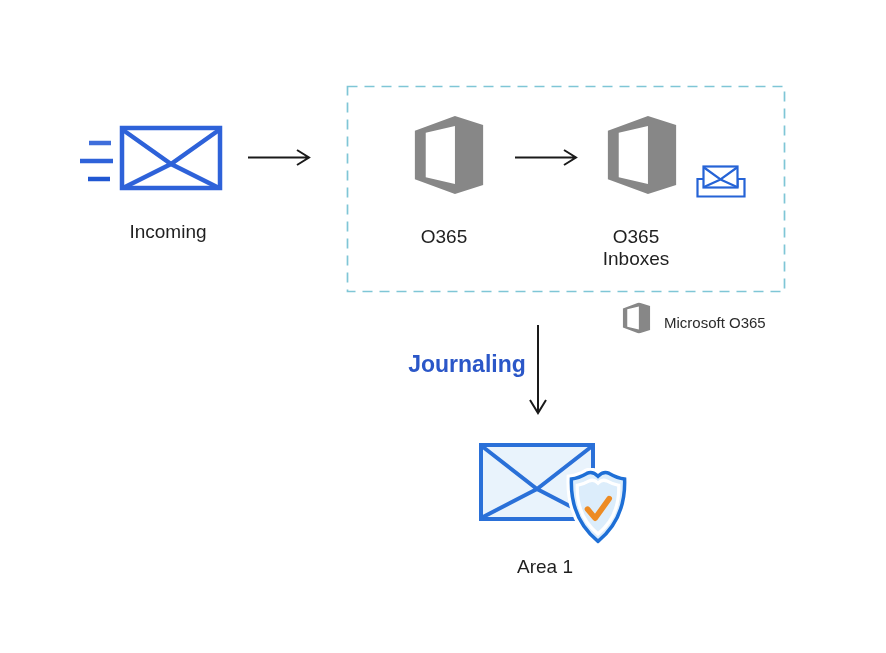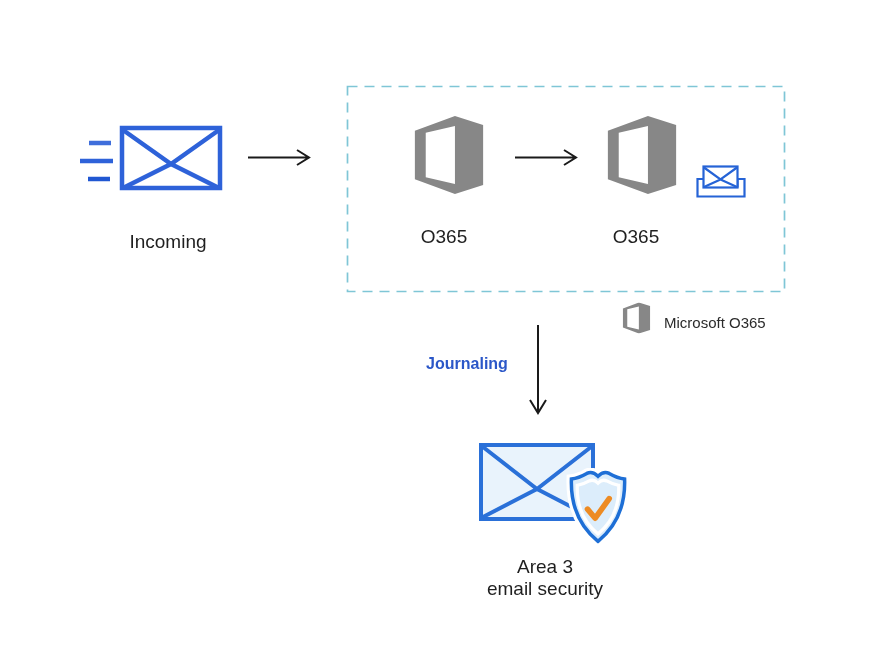--- a/index.html
+++ b/index.html
@@ -23,21 +23,21 @@
   .legend-label {
     position: absolute;
     color: #2b2b2b;
     font-size: 15px;
     line-height: 20px;
   }
   .journaling-label {
     position: absolute;
     text-align: center;
     color: #2b57c8;
-    font-size: 16px;
+    font-size: 23px;
     font-weight: 600;
     line-height: 24px;
   }
   svg { display: block; }
 </style>
 </head>
 <body>
 
 <svg width="0" height="0" style="position:absolute" aria-hidden="true">
   <defs>
@@ -50,21 +50,21 @@
 <div class="stage">
 
   <svg class="abs" style="left:78px; top:120px;" width="150" height="74" viewBox="0 0 150 74">
     <line x1="11" y1="23" x2="33" y2="23" stroke="#3f6edb" stroke-width="4.5"></line>
     <line x1="2" y1="41" x2="35" y2="41" stroke="#2e62d9" stroke-width="4.5"></line>
     <line x1="10" y1="59" x2="32" y2="59" stroke="#2057d2" stroke-width="4.5"></line>
     <rect x="44" y="8" width="98" height="60" fill="#ffffff" stroke="#2e62d9" stroke-width="4.5"></rect>
     <path d="M45,10 L93,44 L141,10 M45,68 L93,44 M141,68 L93,44" fill="none" stroke="#2e62d9" stroke-width="4.5"></path>
   </svg>
 
-  <div class="node-label" style="left:88px; top:231px; width:160px;">
+  <div class="node-label" style="left:88px; top:221px; width:160px;">
     <div>Incoming</div>
   </div>
 
   <svg class="abs" style="left:244px; top:147px;" width="72" height="22" viewBox="0 0 72 22">
     <path d="M4,10.5 H64 M53,3 L65,10.5 L53,18" fill="none" stroke="#1a1a1a" stroke-width="2"></path>
   </svg>
 
   <svg class="abs" style="left:346px; top:85px;" width="440" height="208" viewBox="0 0 440 208">
     <rect x="1.5" y="1.5" width="437" height="205" fill="none" stroke="#7fc6d6" stroke-width="1.7" stroke-dasharray="10 7"></rect>
   </svg>
@@ -86,20 +86,21 @@
   </svg>
 
   <svg class="abs" style="left:696px; top:165px;" width="50" height="33" viewBox="0 0 50 33">
     <path d="M1.5,14 L1.5,31.5 L48.5,31.5 L48.5,14 L41.5,14 L41.5,21.5 L8.5,21.5 L8.5,14 Z" fill="#ffffff" stroke="#2563d6" stroke-width="2.2"></path>
     <rect x="7.5" y="1.5" width="34" height="21" fill="#ffffff" stroke="#2563d6" stroke-width="2.2"></rect>
     <path d="M8,2.5 L24.5,14.5 L41,2.5 M8,22 L24.5,14.5 M41,22 L24.5,14.5" fill="none" stroke="#2563d6" stroke-width="2.2"></path>
   </svg>
 
   <div class="node-label" style="left:566px; top:226px; width:140px;">
     <div>O365</div>
+    <div>Inboxes</div>
   </div>
 
   <svg class="abs" style="left:621px; top:301px;" width="31" height="34" viewBox="0 0 2048 2048">
     <use href="#officeLogo" xlink:href="#officeLogo"></use>
   </svg>
   <div class="legend-label" style="left:664px; top:313px;">Microsoft O365</div>
 
   <div class="journaling-label" style="left:397px; top:352px; width:140px;">Journaling</div>
 
   <svg class="abs" style="left:527px; top:321px;" width="22" height="100" viewBox="0 0 22 100">
@@ -114,17 +115,16 @@
       <path d="M50,10 C55,5 60,3 66,6 C73,10 80,13 88,14 C89,44 82,77 50,103 C18,77 11,44 12,14 C20,13 27,10 34,6 C40,3 45,5 50,10 Z" fill="none" stroke="#ffffff" stroke-width="14"></path>
       <path d="M50,10 C55,5 60,3 66,6 C73,10 80,13 88,14 C89,44 82,77 50,103 C18,77 11,44 12,14 C20,13 27,10 34,6 C40,3 45,5 50,10 Z" fill="#dcedfb" stroke="#1e6fd6" stroke-width="5"></path>
       <g transform="translate(50,55) scale(0.78) translate(-50,-55)">
         <path d="M50,10 C55,5 60,3 66,6 C73,10 80,13 88,14 C89,44 82,77 50,103 C18,77 11,44 12,14 C20,13 27,10 34,6 C40,3 45,5 50,10 Z" fill="none" stroke="#ffffff" stroke-width="6"></path>
       </g>
       <path d="M35,57 L46,70 L66,42" fill="none" stroke="#ed8b23" stroke-width="8" stroke-linecap="round" stroke-linejoin="round"></path>
     </svg>
   </svg>
 
   <div class="node-label" style="left:455px; top:556px; width:180px;">
-    <div>Area 3</div>
-    <div>email security</div>
+    <div>Area 1</div>
   </div>
 
 </div>
 
 </body></html>

